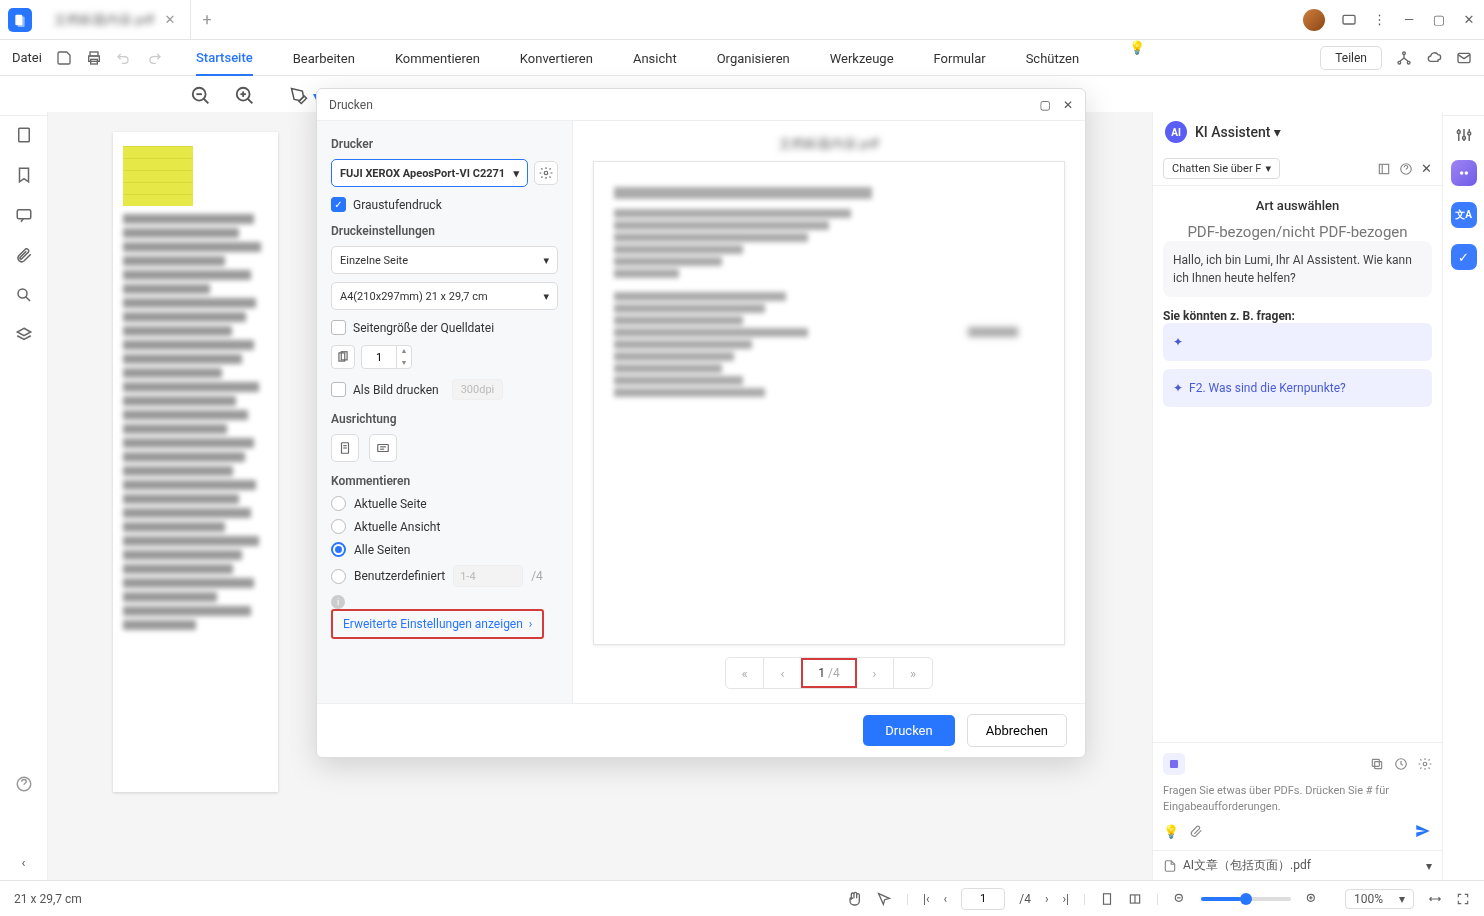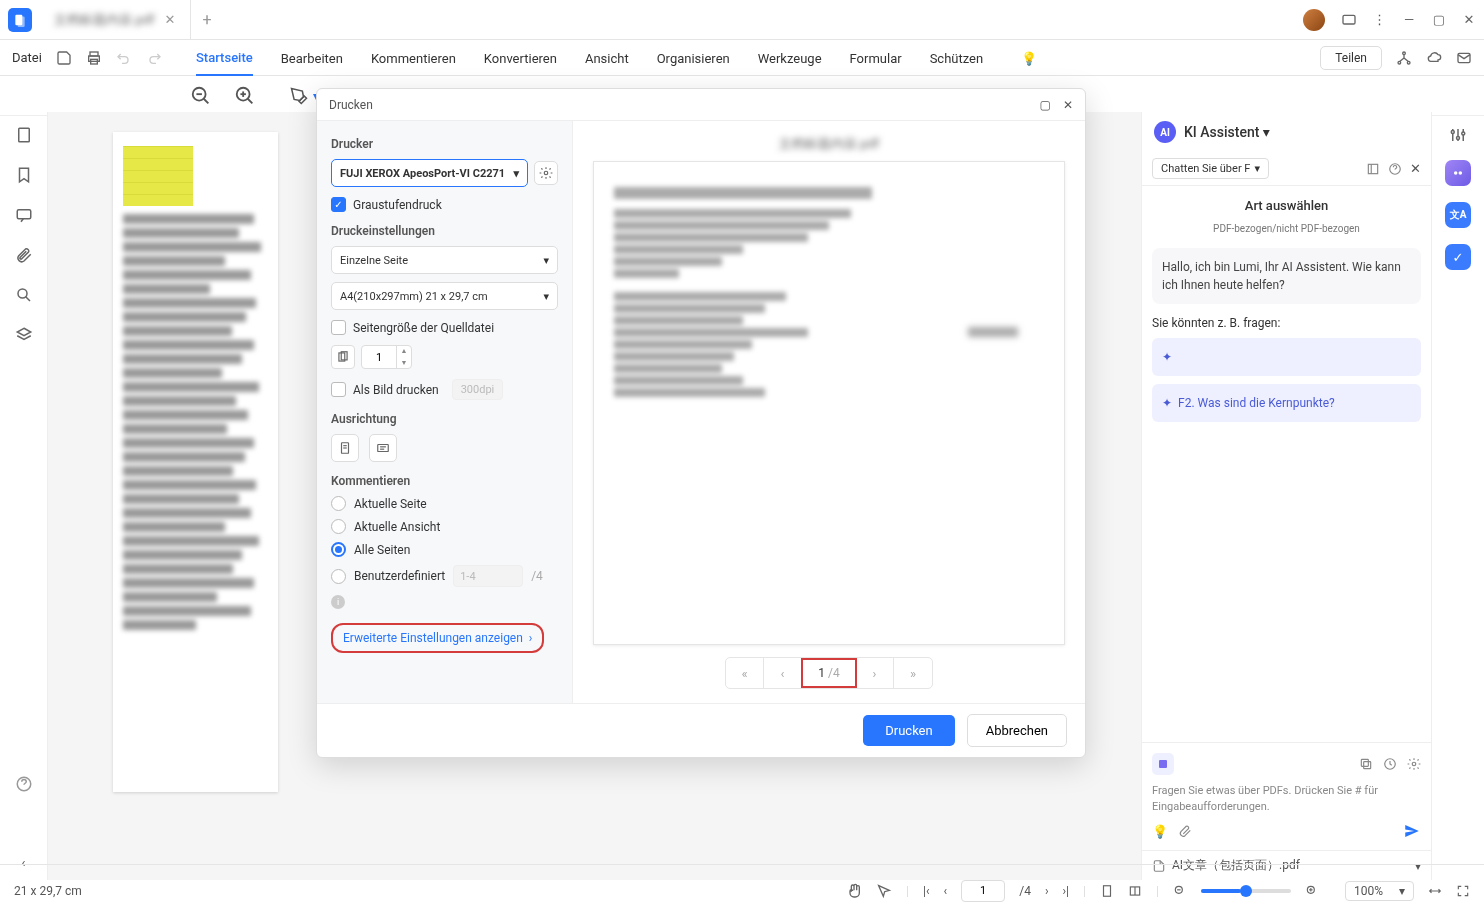--- a/index.html
+++ b/index.html
@@ -10,21 +10,21 @@
 .tab-title { filter:blur(3px); color:#666; }
 .tab-close { color:#999; cursor:pointer; }
 .tab-add { padding:0 12px; color:#999; cursor:pointer; font-size:16px; }
 .win-ctrl { margin-left:auto; display:flex; gap:16px; align-items:center; color:#666; }
 .avatar { width:22px; height:22px; border-radius:50%; background:linear-gradient(135deg,#d08040,#8b4513); }
 .win-btn { width:14px; height:14px; display:flex; align-items:center; justify-content:center; cursor:pointer; }
 .menubar { height:36px; display:flex; align-items:center; border-bottom:1px solid #e5e5e5; padding:0 12px; gap:14px; }
 .menubar .spacer { flex:1; }
 .icon-btn { color:#555; cursor:pointer; display:flex; align-items:center; justify-content:center; }
 .share-btn { border:1px solid #ddd; border-radius:5px; padding:4px 14px; font-size:12px; cursor:pointer; }
-.tab-nav { height:36px; display:flex; align-items:center; border-bottom:1px solid #e5e5e5; padding:0 16px; gap:28px; }
+.tab-nav { height:36px; display:flex; align-items:flex-start; border-bottom:1px solid #e5e5e5; padding:0 16px; gap:40px; }
 .tab-nav-item { font-size:13px; color:#333; cursor:pointer; height:36px; display:flex; align-items:center; }
 .tab-nav-item.active { color:#2876fd; border-bottom:2px solid #2876fd; font-weight:500; }
 .toolbar { height:40px; display:flex; align-items:center; padding:0 14px; gap:18px; border-bottom:1px solid #eee; }
 .tool-item { display:flex; align-items:center; gap:5px; color:#444; cursor:pointer; font-size:12px; }
 .tool-item svg { width:18px; height:18px; }
 .main { position:absolute; top:112px; bottom:36px; left:0; right:0; display:flex; }
 .left-rail { width:48px; border-right:1px solid #eee; display:flex; flex-direction:column; align-items:center; padding-top:14px; gap:22px; color:#666; }
 .doc-area { flex:1; background:#f5f5f5; position:relative; overflow:hidden; }
 .page-thumb { position:absolute; left:65px; top:20px; width:165px; height:660px; background:#fff; box-shadow:0 1px 3px rgba(0,0,0,.15); padding:14px 10px; }
 .highlight-block { width:70px; height:60px; background:repeating-linear-gradient(0deg,#e5e847 0 11px,#d8db3c 11px 12px); margin-bottom:8px; }
@@ -35,34 +35,34 @@
 .ai-badge { width:22px; height:22px; background:#5b5ef4; border-radius:50%; color:#fff; font-size:10px; font-weight:700; display:flex; align-items:center; justify-content:center; }
 .ai-title { font-size:14px; font-weight:500; }
 .ai-sub { padding:6px 10px; display:flex; align-items:center; gap:8px; border-bottom:1px solid #eee; }
 .ai-dropdown { border:1px solid #ddd; border-radius:4px; padding:3px 8px; font-size:11px; display:flex; align-items:center; gap:4px; cursor:pointer; }
 .ai-body { flex:1; padding:12px 10px; overflow:auto; }
 .ai-section-title { text-align:center; font-weight:500; font-size:13px; margin-bottom:10px; }
 .ai-tabs { display:flex; gap:4px; margin-bottom:8px; }
 .ai-tab { flex:1; text-align:center; padding:6px 4px; font-size:11px; border-radius:6px; cursor:pointer; line-height:1.3; }
 .ai-tab.active { background:#7a6cf0; color:#fff; }
 .ai-tab.inactive { background:#f3f0ff; color:#555; }
-.ai-subtext { text-align:center; font-size:10px; color:#777; margin-bottom:14px; }
+.ai-subtext { text-align:center; font-size:15px; color:#777; }
 .ai-msg { background:#f7f7f9; border-radius:8px; padding:10px; font-size:12px; color:#444; margin-bottom:12px; line-height:1.5; }
-.ai-suggest-title { font-size:12px; font-weight:400; margin-bottom:8px; }
+.ai-suggest-title { font-size:12px; font-weight:700; }
 .ai-suggest { background:#eef0ff; border-radius:6px; padding:10px; font-size:12px; color:#4a5bd6; margin-bottom:8px; cursor:pointer; display:flex; gap:6px; line-height:1.5; }
 .ai-footer { border-top:1px solid #eee; padding:10px; }
 .ai-input-hint { font-size:11px; color:#888; line-height:1.4; margin-bottom:8px; }
 .ai-input-row { display:flex; align-items:center; gap:10px; color:#888; }
 .ai-file-row { display:flex; align-items:center; gap:6px; padding:6px 10px; border-top:1px solid #eee; font-size:12px; color:#555; }
-.right-rail { width:53px; border-left:1px solid #eee; display:flex; flex-direction:column; align-items:center; padding-top:14px; gap:16px; }
+.right-rail { width:42px; border-left:1px solid #eee; display:flex; flex-direction:column; align-items:center; padding-top:14px; gap:16px; }
 .rail-chip { width:26px; height:26px; border-radius:7px; display:flex; align-items:center; justify-content:center; }
 .rail-chip.purple { background:linear-gradient(135deg,#a085f5,#6e5ce6); color:#fff; }
 .rail-chip.blue { background:#3b7cff; color:#fff; }
 .rail-chip.check { background:#3b7cff; color:#fff; position:relative; }
-.statusbar { position:absolute; bottom:0; left:0; right:0; height:52px; border-top:1px solid #e5e5e5; display:flex; align-items:center; padding:0 14px; gap:14px; font-size:12px; color:#555; }
+.statusbar { position:absolute; bottom:0; left:0; right:0; height:36px; border-top:1px solid #e5e5e5; display:flex; align-items:center; padding:0 14px; gap:14px; font-size:12px; color:#555; }
 .statusbar .spacer { flex:1; }
 .page-input-sb { width:44px; height:22px; border:1px solid #ddd; border-radius:4px; text-align:center; font-size:11px; }
 .zoom-slider { width:90px; height:4px; background:#ddd; border-radius:2px; position:relative; }
 .zoom-slider::after { content:''; position:absolute; left:0; width:45%; height:4px; background:#2876fd; border-radius:2px; }
 .zoom-thumb { position:absolute; left:43%; top:-4px; width:12px; height:12px; background:#2876fd; border-radius:50%; }
 .zoom-box { border:1px solid #ddd; border-radius:4px; padding:2px 8px; display:flex; align-items:center; gap:16px;margin-left:12px; }
 
 
 .dialog { position:absolute; left:316px; top:88px; width:770px; height:670px; background:#fff; border:1px solid #ddd; border-radius:6px; box-shadow:0 8px 30px rgba(0,0,0,.15); display:flex; flex-direction:column; overflow:hidden; }
 .dlg-title { height:32px; display:flex; align-items:center; padding:0 12px; font-size:12px; color:#555; border-bottom:1px solid #eee; }
@@ -86,21 +86,21 @@
 .spinner-btn { height:12px; width:14px; font-size:7px; display:flex; align-items:center; justify-content:center; cursor:pointer; color:#888; }
 .dpi-box { border:1px solid #eee; background:#f3f3f3; border-radius:4px; padding:3px 8px; font-size:11px; color:#bbb; margin-left:6px; }
 .orient-row { display:flex; gap:10px; margin:6px 0; }
 .orient-btn { width:28px; height:28px; border:1px solid #ddd; border-radius:5px; background:#fff; display:flex; align-items:center; justify-content:center; cursor:pointer; color:#666; }
 .radio-row { display:flex; align-items:center; gap:8px; margin:8px 0; font-size:12px; }
 .radio { width:15px; height:15px; border:1.5px solid #bbb; border-radius:50%; display:flex; align-items:center; justify-content:center; cursor:pointer; background:#fff; }
 .radio.checked { border-color:#2876fd; border-width:2px; }
 .radio.checked::after { content:''; width:7px; height:7px; background:#2876fd; border-radius:50%; }
 .custom-range { border:1px solid #eee; background:#f3f3f3; border-radius:4px; width:70px; height:22px; padding:0 6px; font-size:11px; color:#bbb; display:flex; align-items:center; }
 .info-icon { width:14px; height:14px; border-radius:50%; background:#ccc; color:#fff; font-size:9px; display:flex; align-items:center; justify-content:center; margin-top:6px; }
-.adv-link { border:2px solid #d43b3b; border-radius:12px; padding:6px 10px; margin-top:14px; display:inline-flex; align-items:center; gap:6px; color:#2876fd; font-size:12px; cursor:pointer; }
+.adv-link { border:2px solid #d43b3b; border-radius:3px; padding:6px 10px; display:inline-flex; align-items:center; gap:6px; color:#2876fd; font-size:12px; cursor:pointer; }
 .dlg-right { flex:1; display:flex; flex-direction:column; padding:14px 20px; }
 .preview-title { text-align:center; font-size:13px; color:#666; filter:blur(3px); margin-bottom:8px; }
 .preview-page { flex:1; background:#fff; border:1px solid #e5e5e5; box-shadow:0 1px 3px rgba(0,0,0,.08); padding:22px 20px; position:relative; overflow:hidden; max-height:490px; }
 .preview-blur { filter:blur(2.5px); }
 .pv-line { height:9px; background:#aaa; margin:3px 0; border-radius:1px; }
 .pager { display:flex; align-items:center; justify-content:center; gap:0; margin-top:12px; border:1px solid #e5e5e5; border-radius:5px; overflow:hidden; width:fit-content; margin-left:auto; margin-right:auto; }
 .pager-btn { width:38px; height:30px; display:flex; align-items:center; justify-content:center; cursor:pointer; color:#aaa; border-right:1px solid #e5e5e5; }
 .pager-btn:last-child { border-right:none; }
 .pager-page { width:56px; height:30px; display:flex; align-items:center; justify-content:center; font-size:12px; border:2px solid #d43b3b; margin:-1px; }
 .dlg-footer { height:54px; border-top:1px solid #eee; display:flex; align-items:center; justify-content:flex-end; gap:12px; padding:0 18px; }

